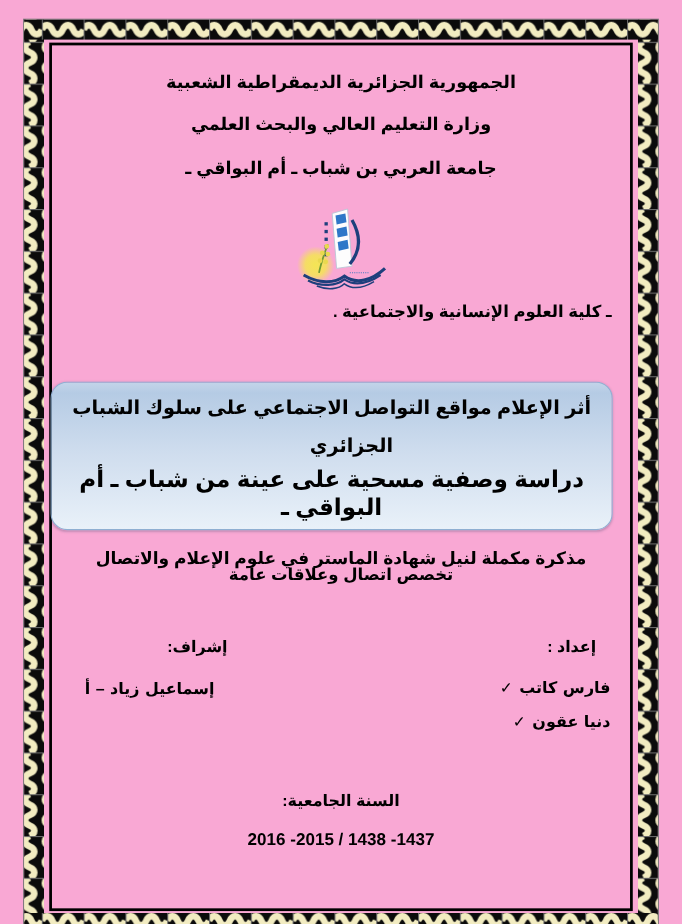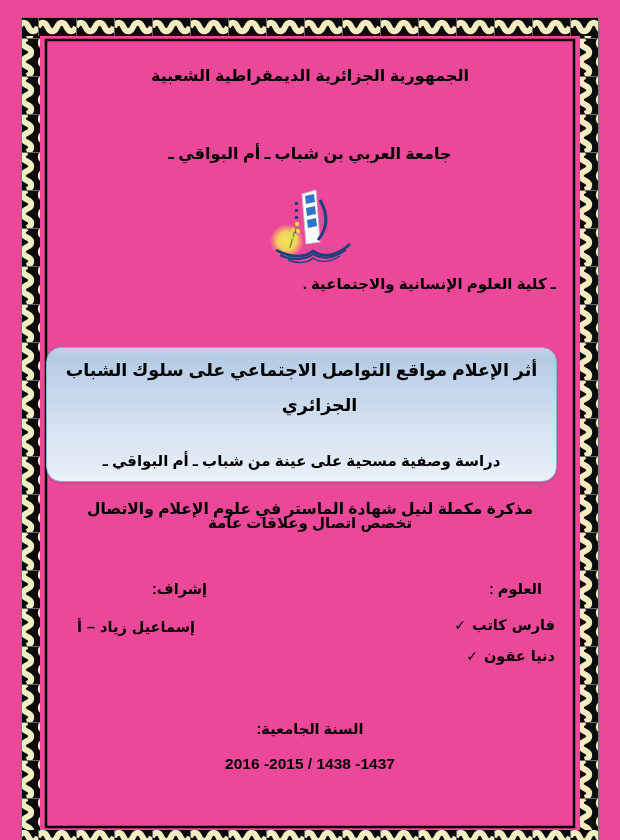--- a/index.html
+++ b/index.html
@@ -1,36 +1,36 @@
 <!DOCTYPE html>
 <html><head>
 <meta charset="utf-8">
 <style>
   html,body{margin:0;padding:0;background:#fff;}
   .page{
-    position:relative;width:620px;height:840px;background:#ec4899;overflow:hidden;
+    position:relative;width:620px;height:840px;background:#f9a8d4;overflow:hidden;
     font-family:"Liberation Sans","DejaVu Sans",sans-serif;
     font-weight:700;color:#000;
   }
   .abs{position:absolute;}
   .center-line{left:0;right:0;text-align:center;line-height:26px;}
   .rtl{direction:rtl;}
   .h-line{font-size:16px;}
   .sub-line{font-size:15px;line-height:24px;}
   .right-edge{right:64px;text-align:right;}
   .title-box{
     left:46px;top:347px;width:511px;height:135px;border-radius:15px;
     border:1.5px solid #8fafd2;box-sizing:border-box;
     background:linear-gradient(180deg,#c3d4e9 0%,#b5cbe4 7%,#cfddee 48%,#e9f1f9 100%);
     box-shadow:0 1px 2px rgba(40,60,90,.25);
   }
   .tb-line{left:0;right:0;text-align:center;line-height:25px;}
   .tb1{top:10px;font-size:17.5px;}
   .tb2{top:45px;font-size:17.5px;padding-left:36px;}
-  .tb3{top:100px;font-size:15px;}
+  .tb3{top:76px;font-size:21px;}
   .memoir{top:496px;font-size:15.5px;}
   .spec{top:510px;font-size:15px;}
   .small{font-size:14.5px;line-height:24px;}
   .words{direction:ltr;display:flex;gap:5px;}
   .words bdi{unicode-bidi:isolate;}
   .prep-row{display:flex;direction:ltr;gap:6px;align-items:baseline;}
   .check{font-size:14px;}
   .year-label{top:716px;font-size:14.5px;}
   .year-value{top:751px;font-size:15.5px;}
   svg{display:block;}
@@ -55,20 +55,21 @@
     </defs>
     <rect x="21.5" y="17.5" width="577" height="830" fill="none" stroke="#777" stroke-width="1"></rect>
     <rect x="22" y="18" width="18" height="830" fill="url(#wvV)"></rect>
     <rect x="580" y="18" width="18" height="830" fill="url(#wvV)"></rect>
     <rect x="22" y="18" width="576" height="18" fill="url(#wvH)"></rect>
     <rect x="22" y="830" width="576" height="18" fill="url(#wvH)"></rect>
     <rect x="46" y="40" width="528" height="787" fill="none" stroke="#000" stroke-width="2.5"></rect>
   </svg>
 
   <div class="abs center-line rtl h-line" style="top:63px">الجمهورية الجزائرية الديمقراطية الشعبية</div>
+  <div class="abs center-line rtl h-line" style="top:101px">وزارة التعليم العالي والبحث العلمي</div>
   <div class="abs center-line rtl h-line" style="top:141px">جامعة العربي بن شباب ـ أم البواقي ـ</div>
 
   <svg class="abs" style="left:268px;top:186px" width="90" height="84" viewBox="0 0 90 84">
     <defs>
       <radialGradient id="sg">
         <stop offset="0" stop-color="#f4e554"></stop>
         <stop offset="0.55" stop-color="#f4e554" stop-opacity="0.85"></stop>
         <stop offset="1" stop-color="#f4e554" stop-opacity="0"></stop>
       </radialGradient>
     </defs>
@@ -107,21 +108,21 @@
 
   <div class="abs title-box">
     <div class="abs tb-line rtl tb1">أثر الإعلام مواقع التواصل الاجتماعي على سلوك الشباب</div>
     <div class="abs tb-line rtl tb2">الجزائري</div>
     <div class="abs tb-line rtl tb3">دراسة وصفية مسحية على عينة من شباب ـ أم البواقي ـ</div>
   </div>
 
   <div class="abs center-line rtl memoir">مذكرة مكملة لنيل شهادة الماستر في علوم الإعلام والاتصال</div>
   <div class="abs center-line rtl spec">تخصص اتصال وعلاقات عامة</div>
 
-  <div class="abs rtl small" style="top:577px;right:78px">العلوم :</div>
+  <div class="abs rtl small" style="top:577px;right:78px">إعداد :</div>
   <div class="abs prep-row small" style="top:613px;right:65px">
     <span class="check">✓</span>
     <span class="words">
         <bdi>كاتب</bdi>
         <bdi>فارس</bdi>
       </span>
   </div>
   <div class="abs prep-row small" style="top:644px;right:65px">
     <span class="check">✓</span>
     <span class="words">

